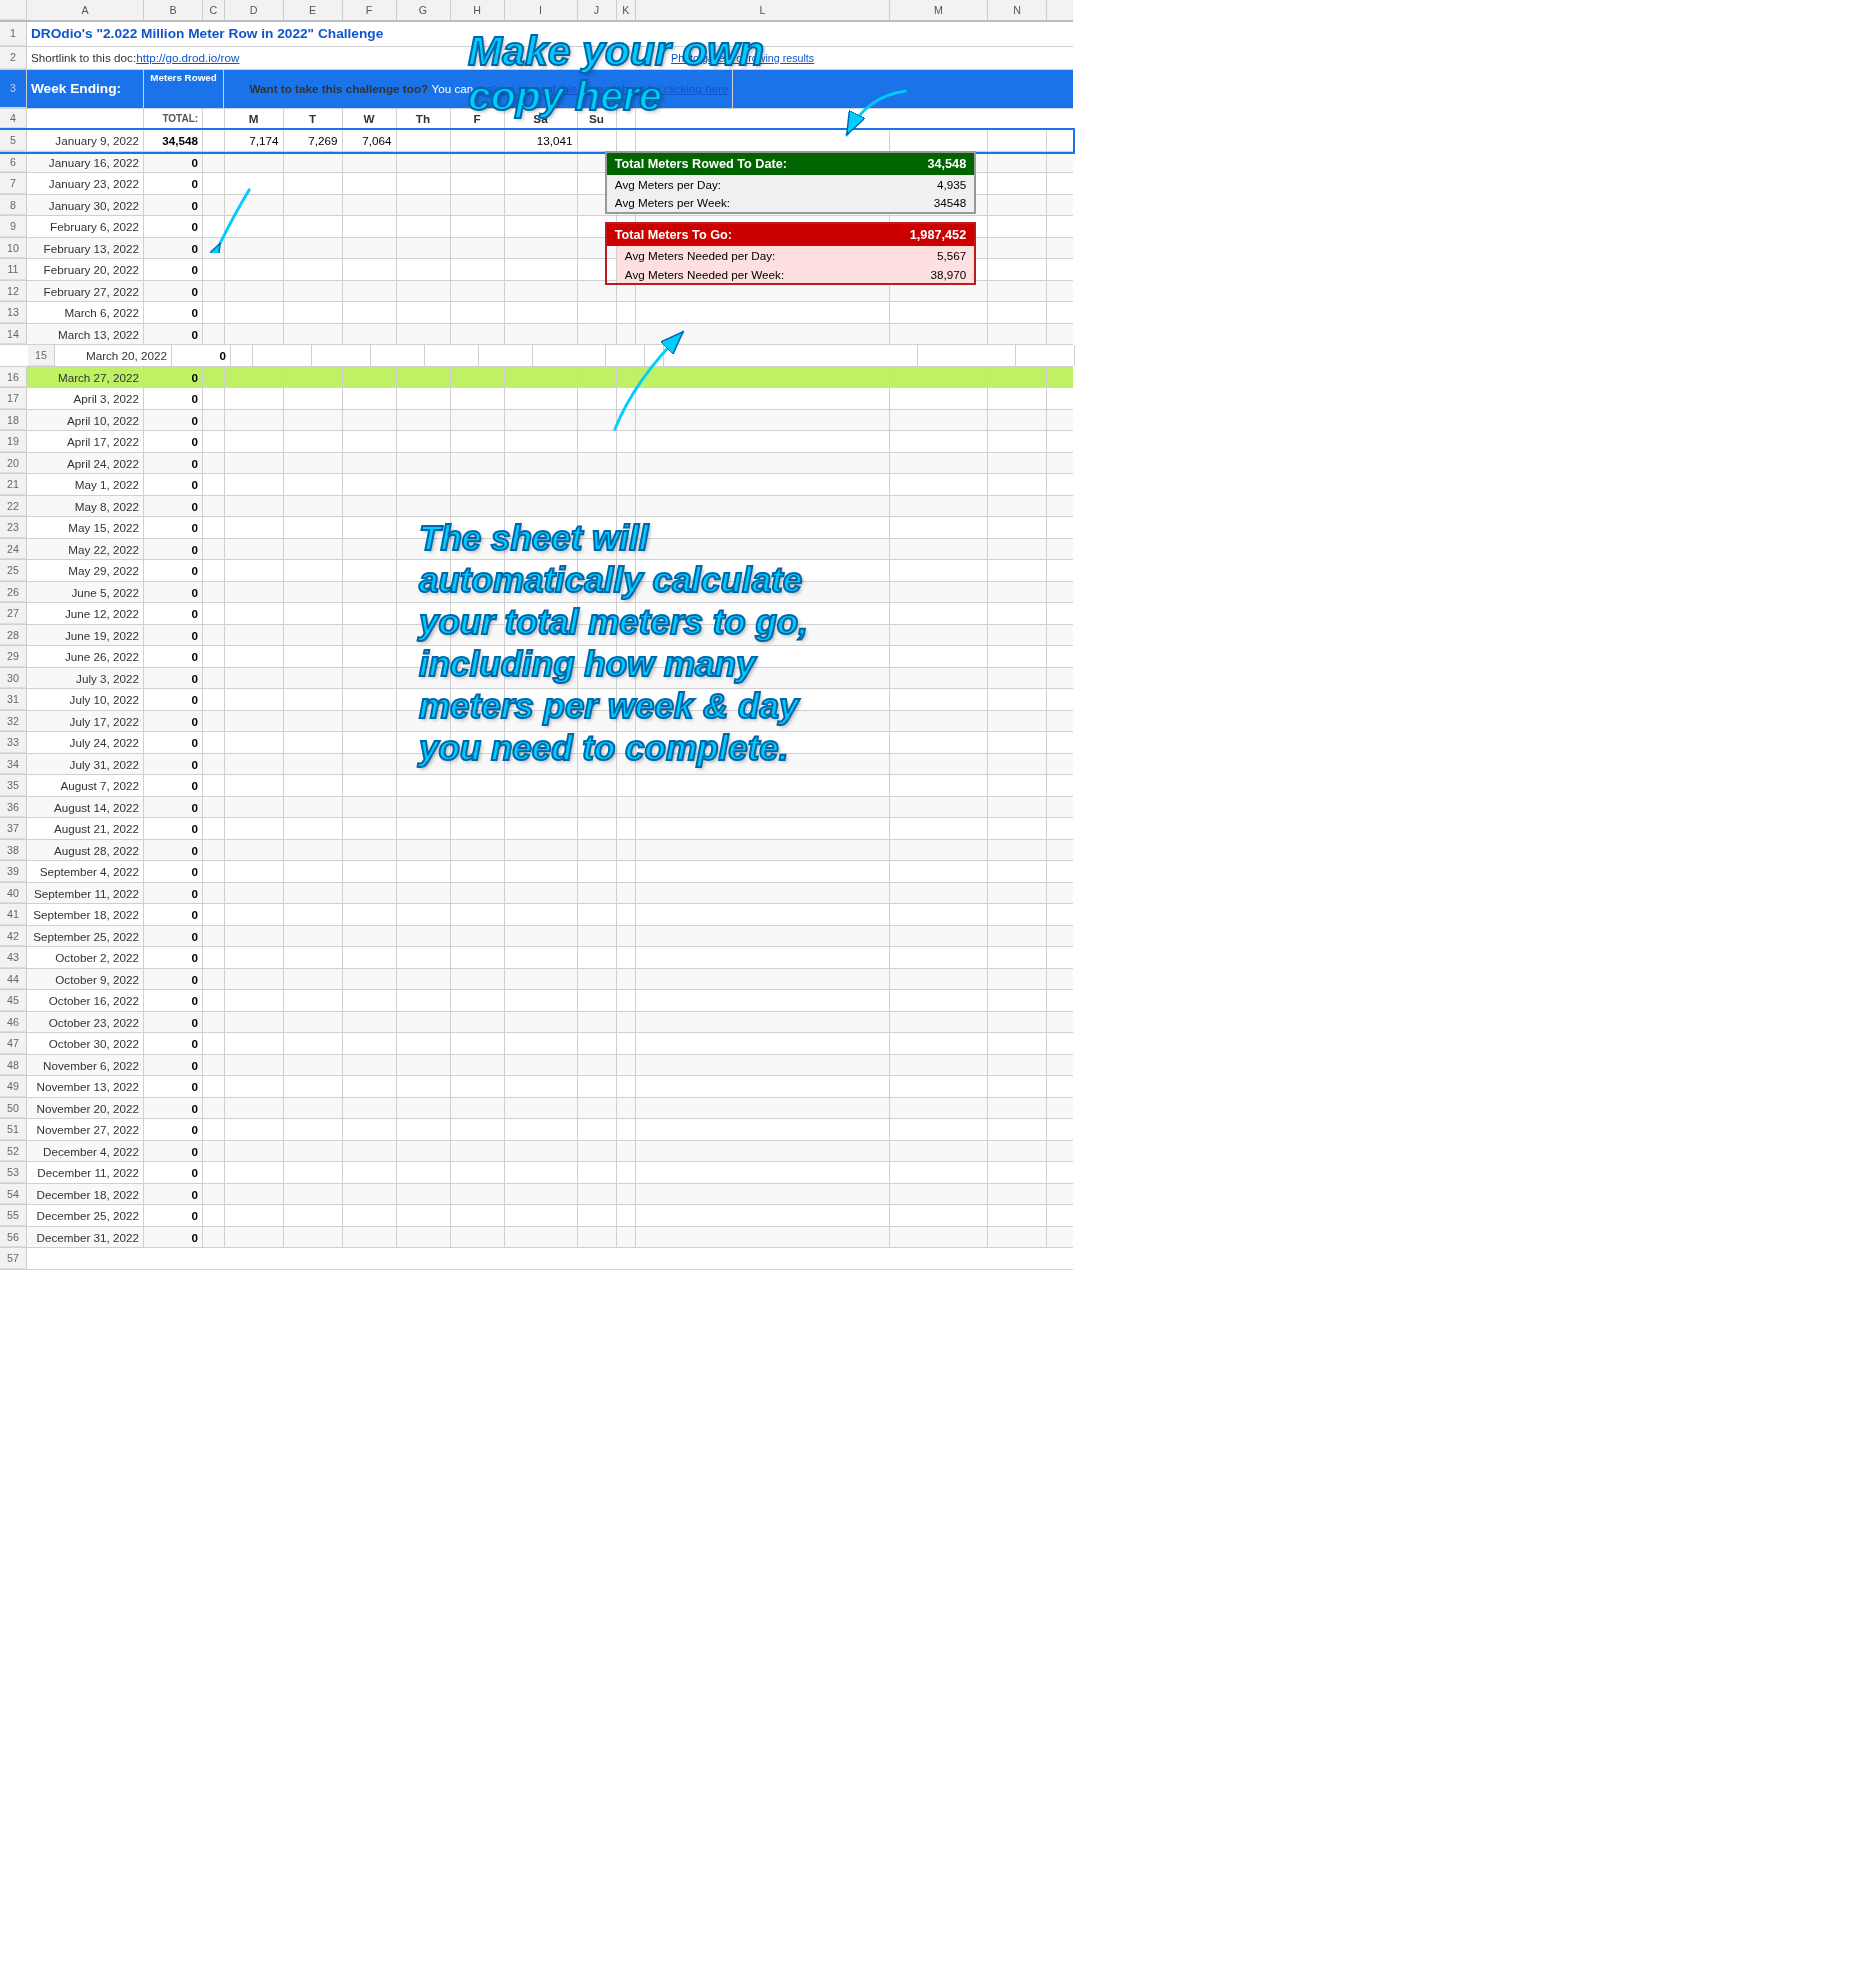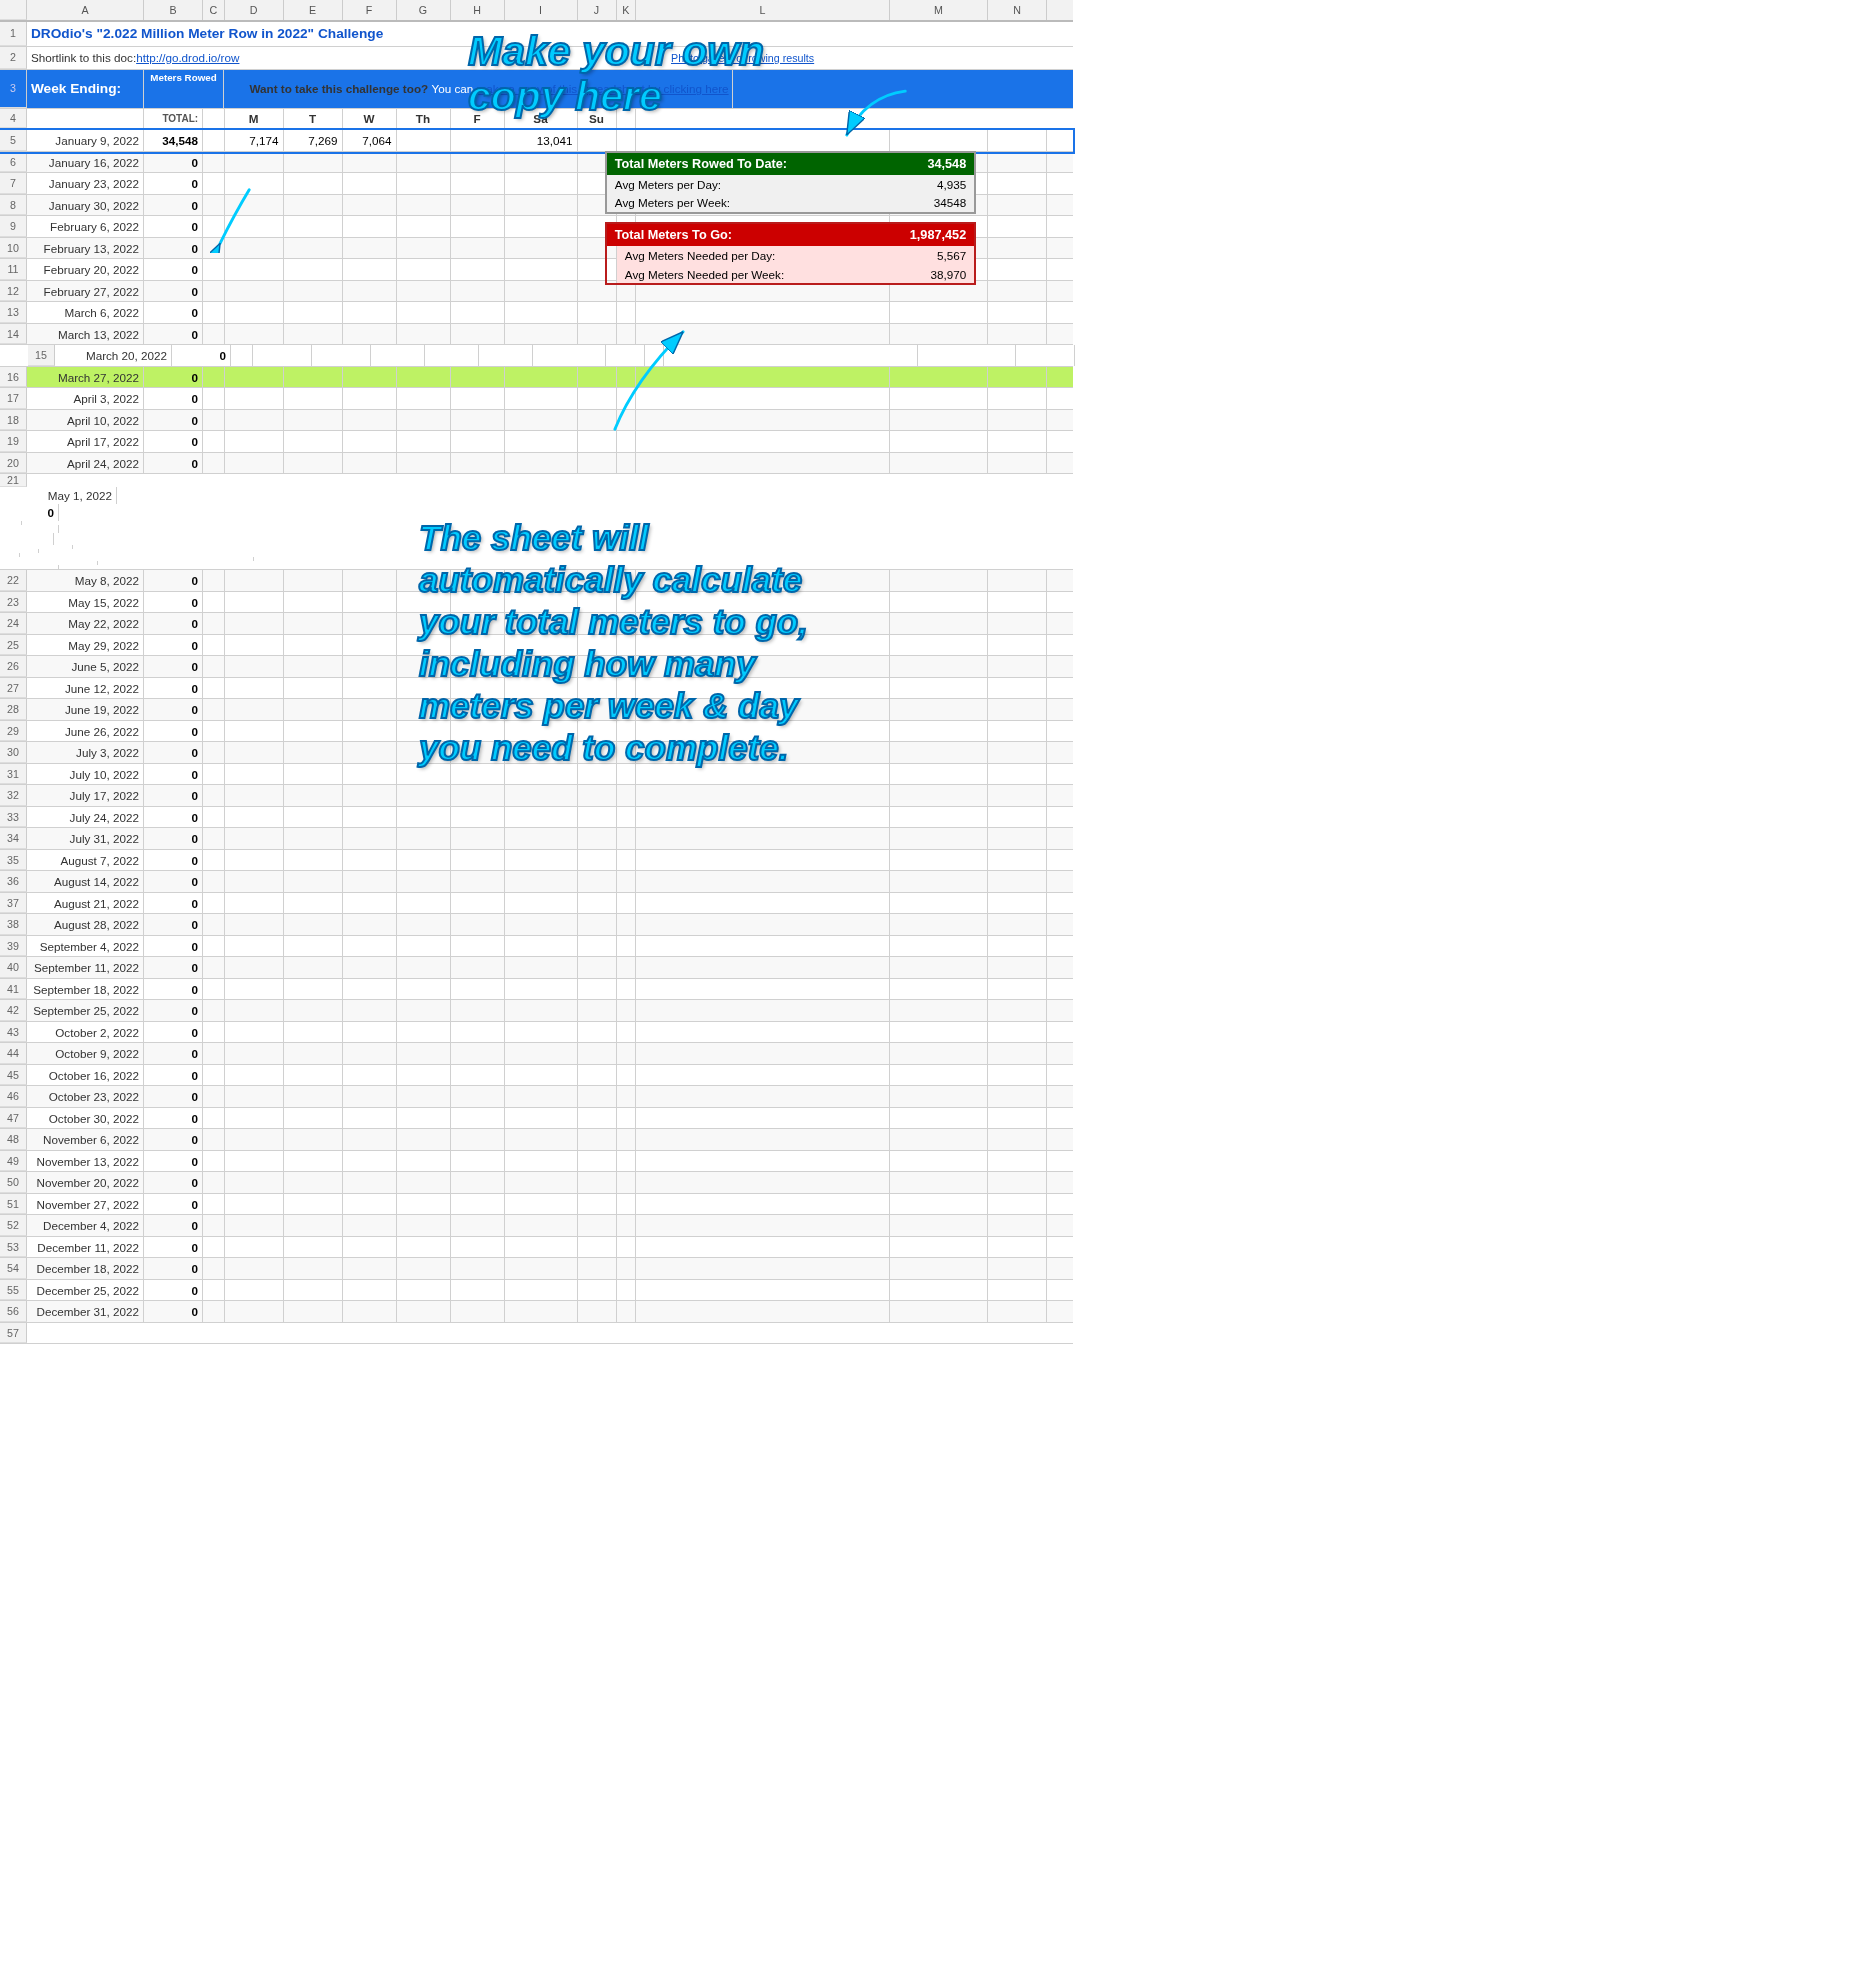--- a/index.html
+++ b/index.html
@@ -590,21 +590,21 @@
     <div class="cell cell-F cell-right"></div>
     <div class="cell cell-G cell-right"></div>
     <div class="cell cell-H cell-right"></div>
     <div class="cell cell-I cell-right"></div>
     <div class="cell cell-J cell-right"></div>
     <div class="cell cell-K"></div>
     <div class="cell cell-L"></div>
     <div class="cell cell-M"></div>
     <div class="cell cell-N"></div>
   </div>
-      <div class="sheet-row" style="background: rgb(255, 255, 255); min-height: 21.5px; flex-direction: column;">
+      <div class="sheet-row" style="background: rgb(255, 255, 255); min-height: 21.5px;">
     <div class="row-num">21</div>
     <div class="cell cell-A date-cell">May 1, 2022</div>
     <div class="cell cell-B cell-right bold">0</div>
     <div class="cell cell-C"></div>
     <div class="cell cell-D cell-right"></div>
     <div class="cell cell-E cell-right"></div>
     <div class="cell cell-F cell-right"></div>
     <div class="cell cell-G cell-right"></div>
     <div class="cell cell-H cell-right"></div>
     <div class="cell cell-I cell-right"></div>

